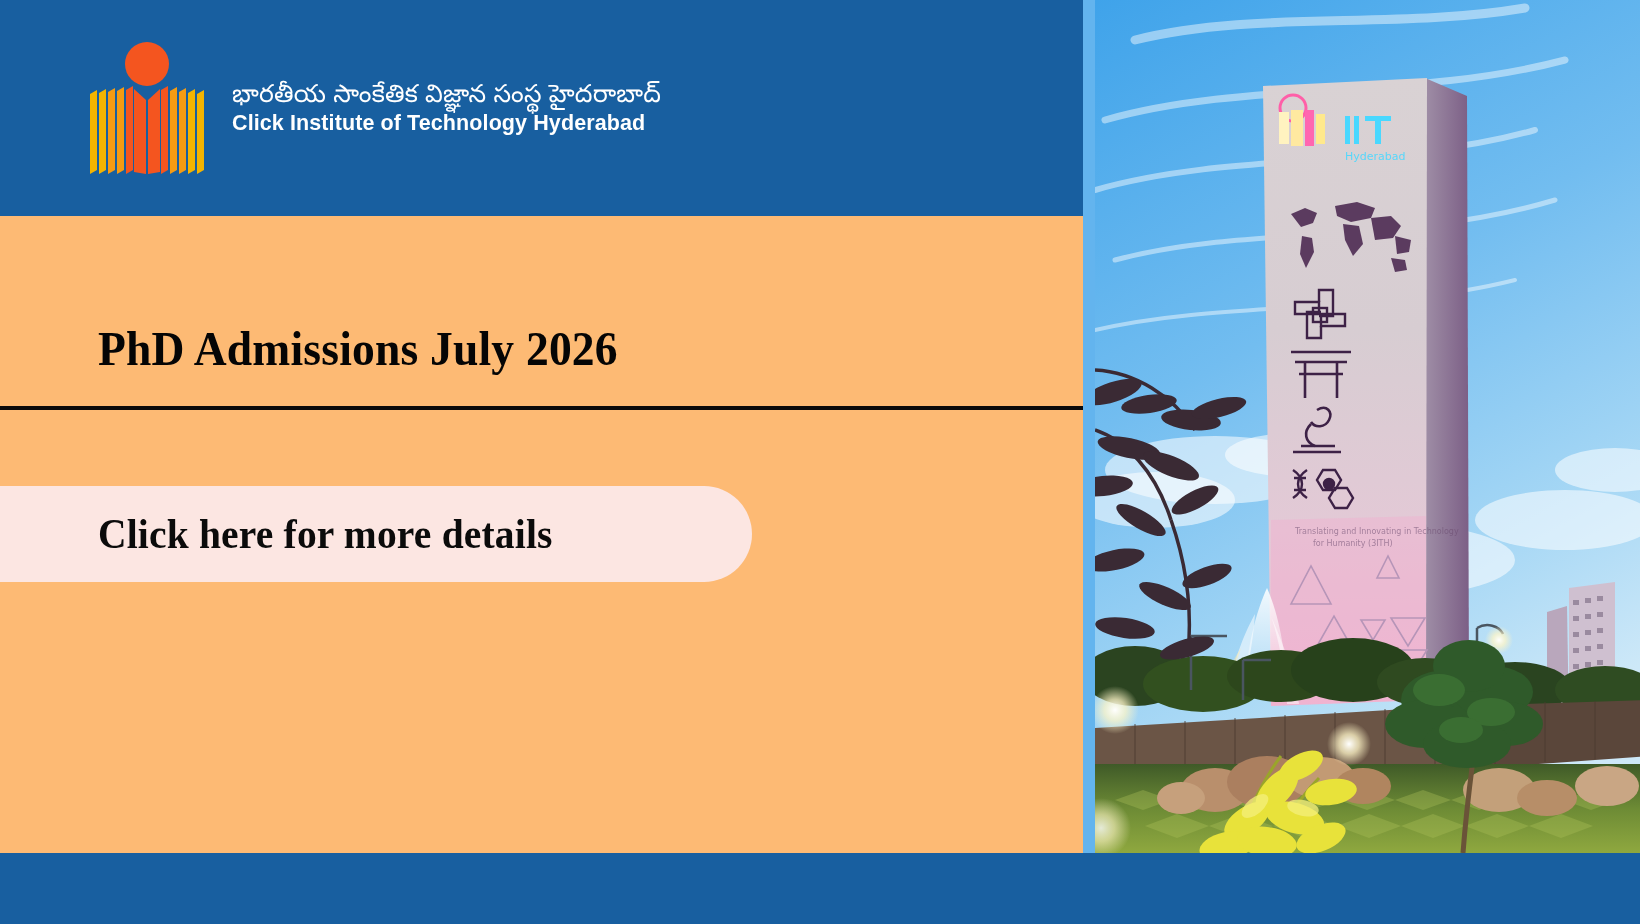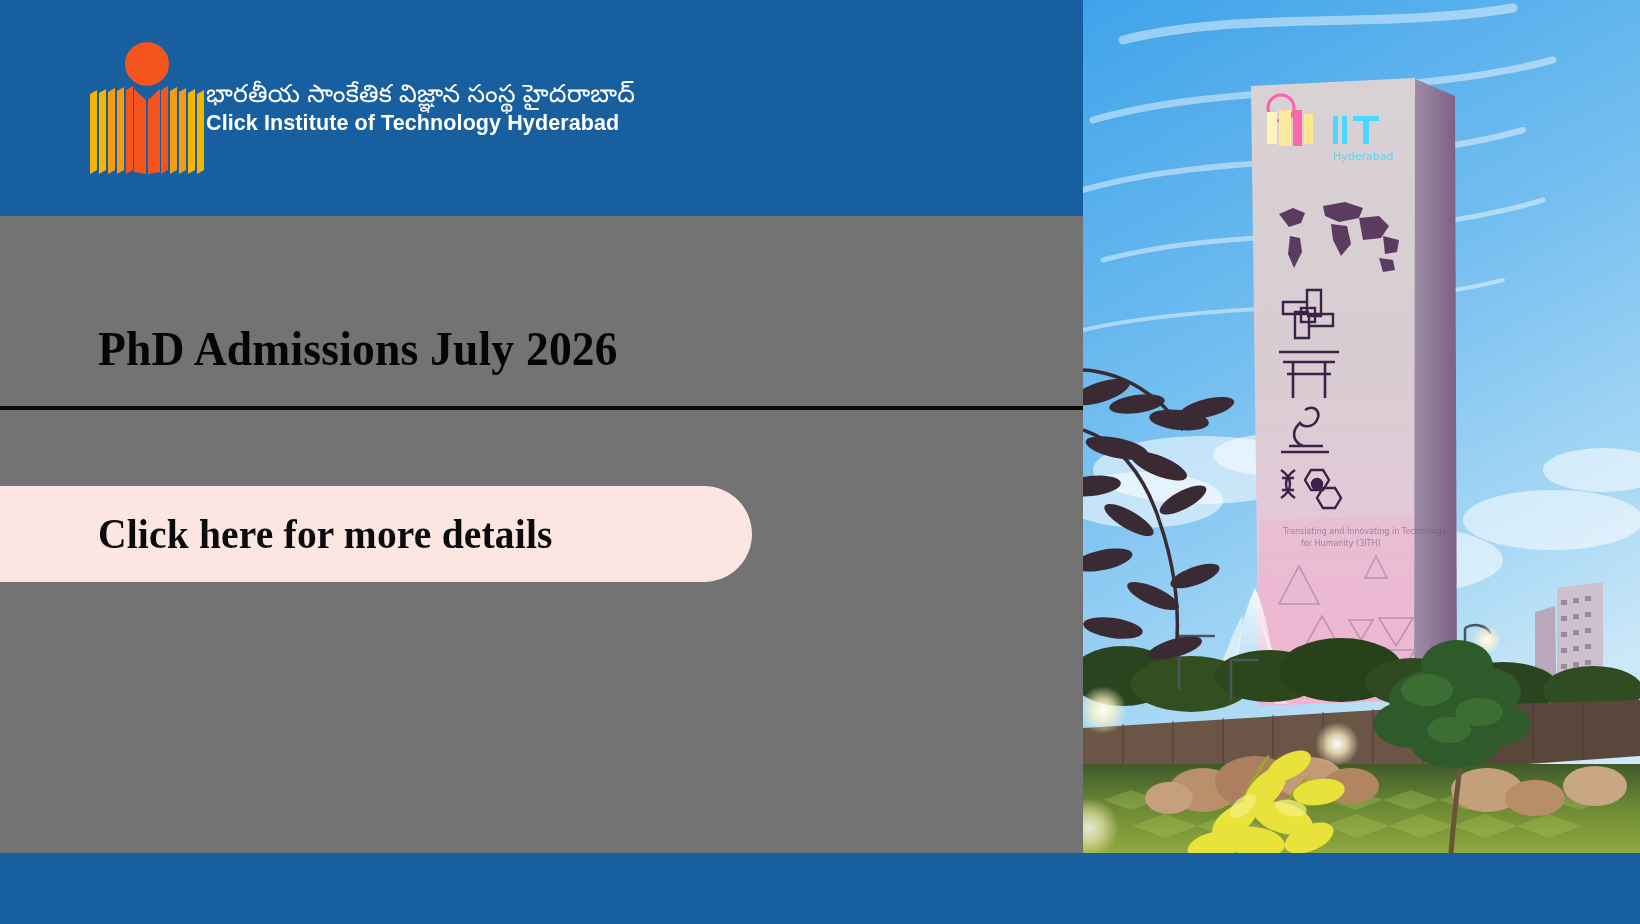--- a/index.html
+++ b/index.html
@@ -23,20 +23,21 @@
     width:1083px; height:216px;
     background:#185fa0;
     display:flex;
     align-items:center;
   }
 
   .brand{
     display:flex;
     align-items:center;
     margin-left:88px;
+    gap:26px;
   }
 
   
   .logo-mark{
     position:relative;
     width:118px; height:132px;
     flex:0 0 auto;
   }
   .logo-head{
     position:absolute;
@@ -75,21 +76,21 @@
     line-height:1.35;
     letter-spacing:.1px;
     white-space:nowrap;
   }
 
   
   .content{
     position:absolute;
     left:0; top:216px;
     width:1301px; height:637px;
-    background:#737373;
+    background:#fdba74;
   }
 
   .headline{
     position:absolute;
     left:98px; top:104px;
     font-family:"Liberation Serif", "DejaVu Serif", serif;
     font-size:49px;
     font-weight:bold;
     color:#050505;
     letter-spacing:.2px;
@@ -135,20 +136,21 @@
     background:#185fa0;
   }
 
   
   .photo{
     position:absolute;
     left:1083px; top:0;
     width:557px; height:853px;
     overflow:hidden;
     background:#63b4ee;
+    padding-left:12px;
   }
   .photo svg{ display:block; width:557px; height:853px; }
 </style>
 </head>
 <body>
 
 <div class="page">
 
   <div class="header-bar">
     <div class="brand">

